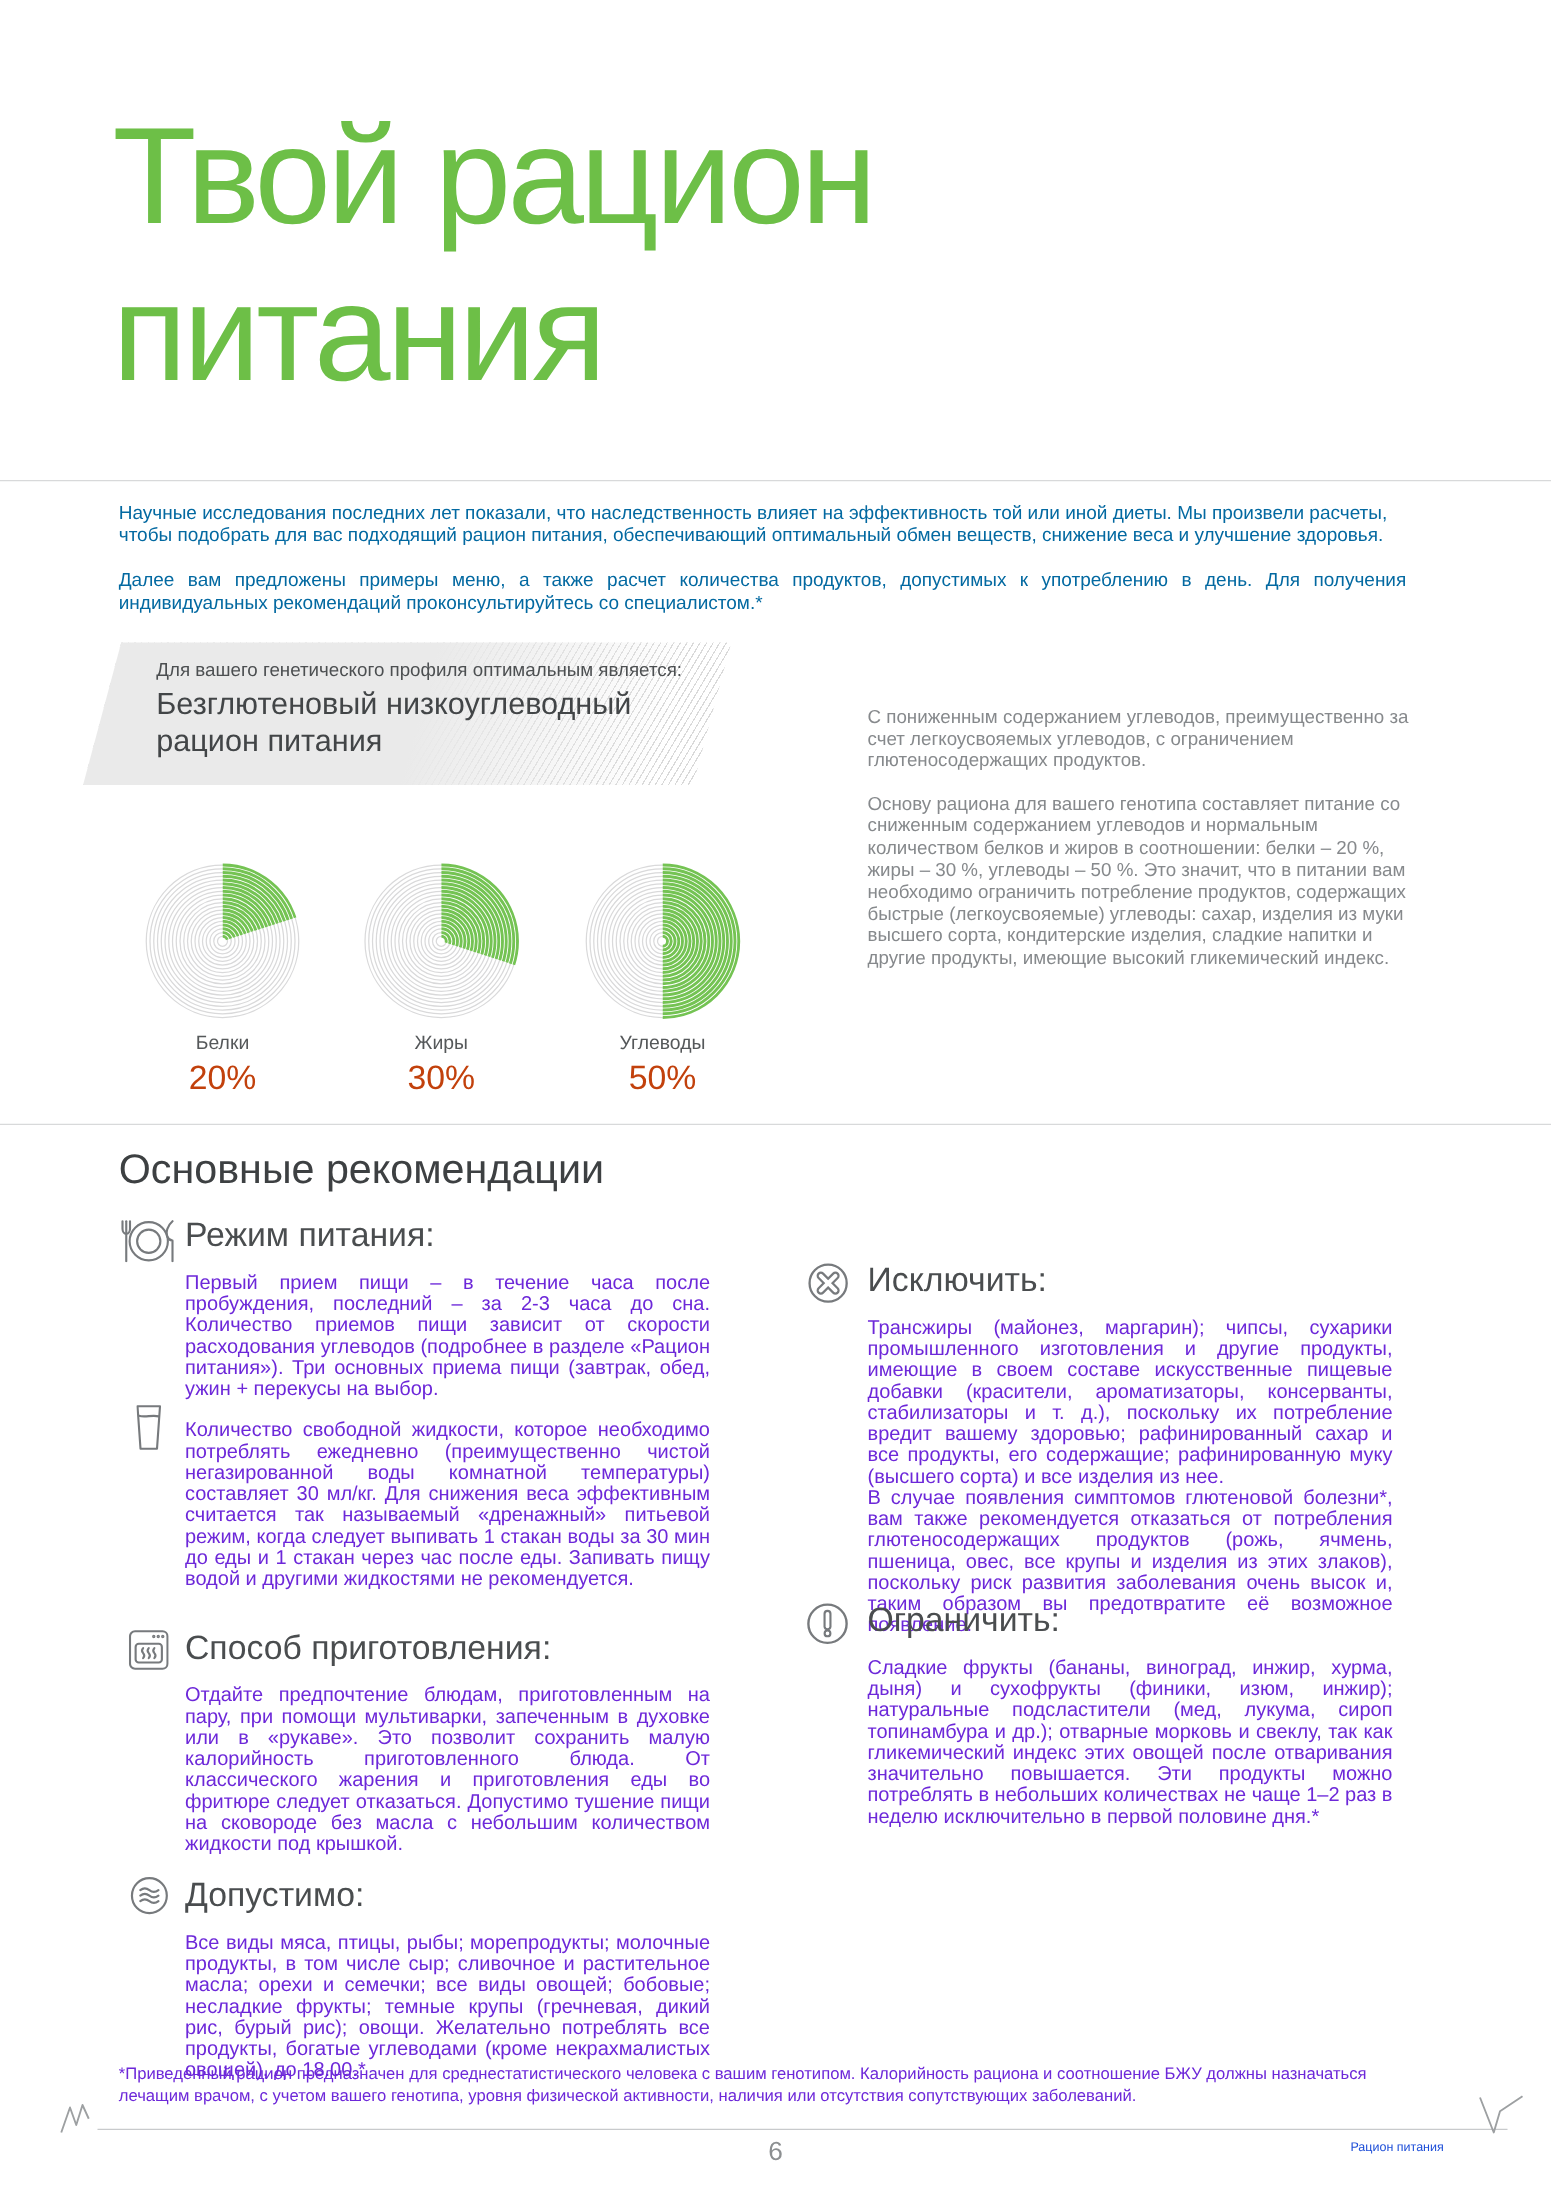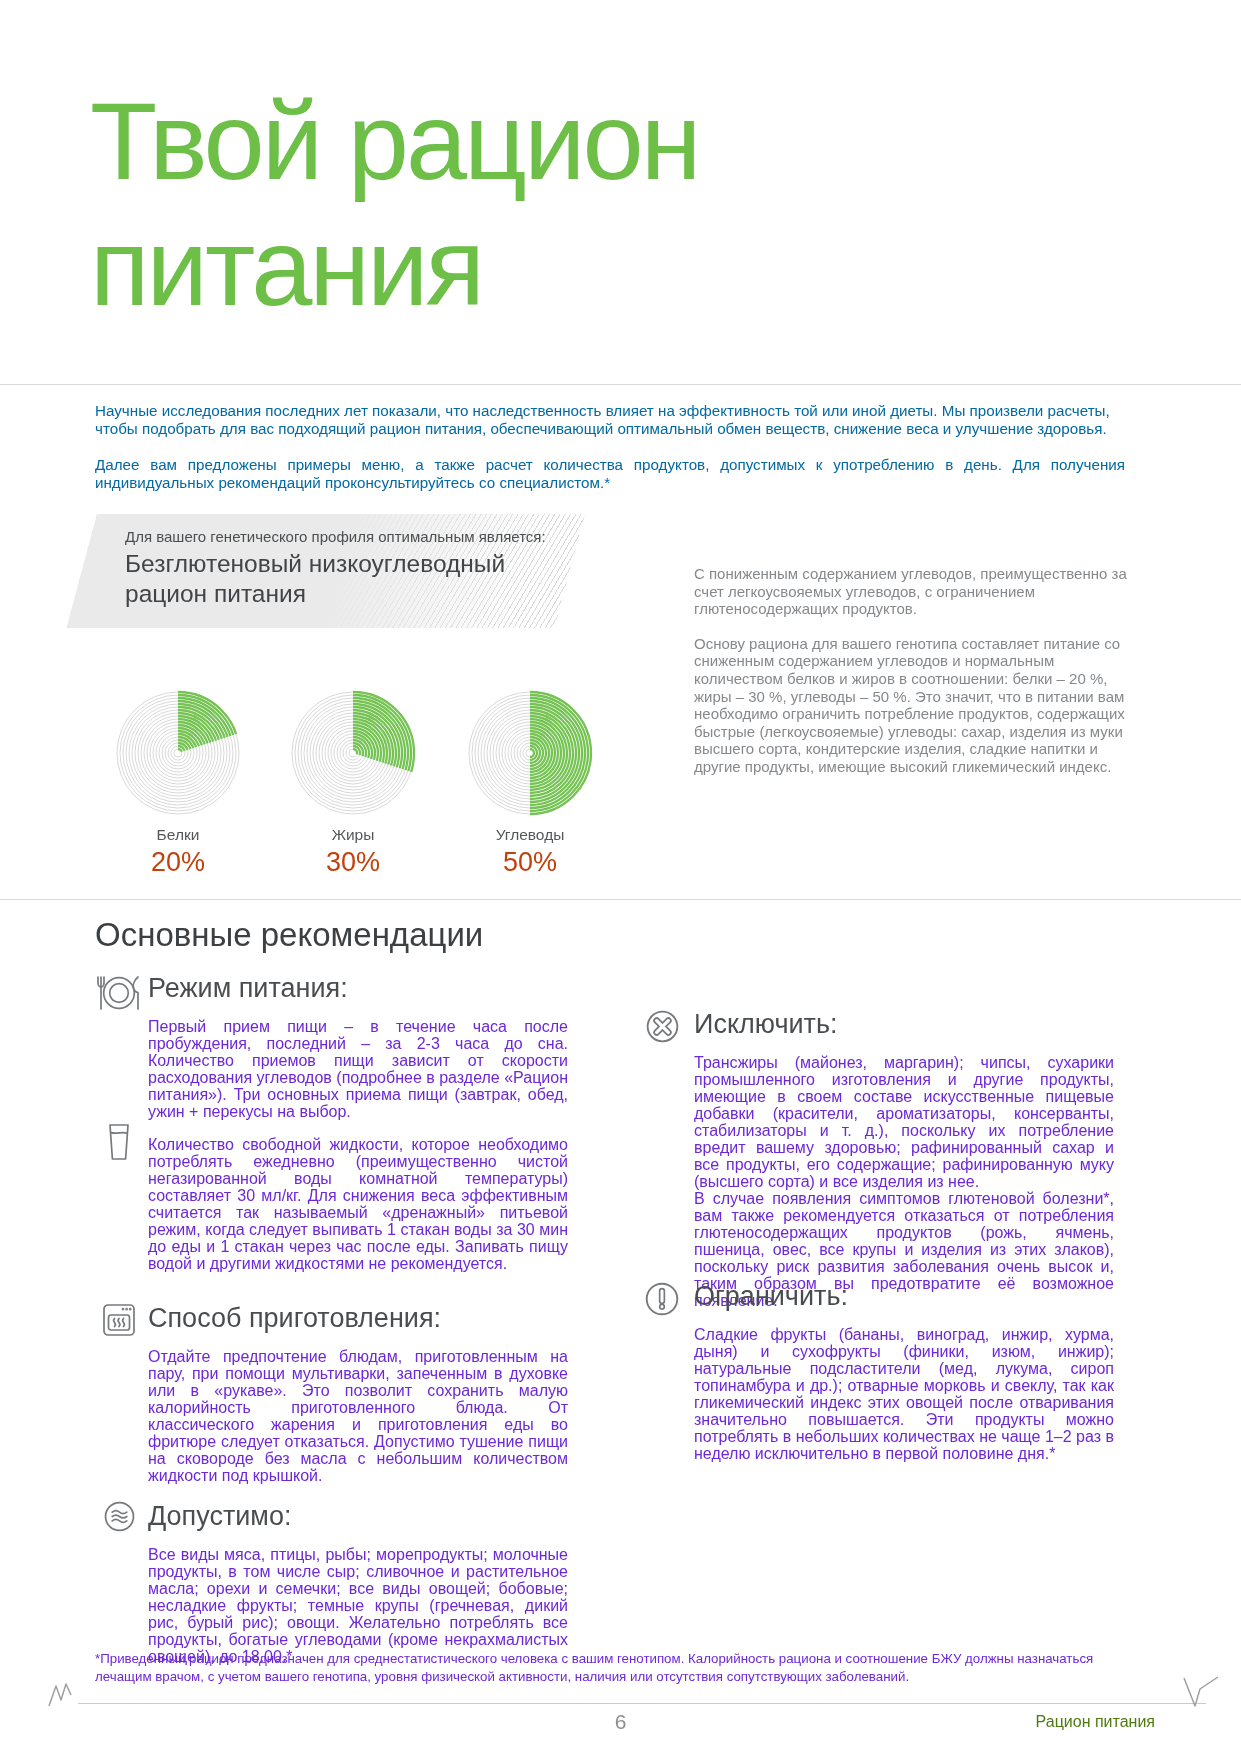--- a/index.html
+++ b/index.html
@@ -64,21 +64,21 @@
   
   .footnote{position:absolute; left:95px; top:1634px; width:1055px; margin:0;
     font-size:13.3px; line-height:17.5px; color:#6d28d9;}
   .footer-line{position:absolute; left:78px; top:1687px; width:1128px; border-top:1px solid #c8cacc;}
   .footer-mark{position:absolute; color:#9da0a2;}
   .mark-left{left:48px; top:1666px;}
   .mark-right{left:1182px; top:1660px;}
   .page-num{position:absolute; left:0; top:1694px; width:1241px; text-align:center;
     font-size:21px; color:#8c8f91;}
   .footer-label{position:absolute; right:86px; top:1697px;
-    font-size:16px; color:#4d7c0f;}
+    font-size:10px; color:#1d4ed8;}
   svg{display:block;}
 </style>
 </head>
 <body>
 
 <div class="page">
 
   <h1 class="main-title"><span>Твой рацион</span><br><span>питания</span></h1>
 
   <div class="rule rule-top"></div>

